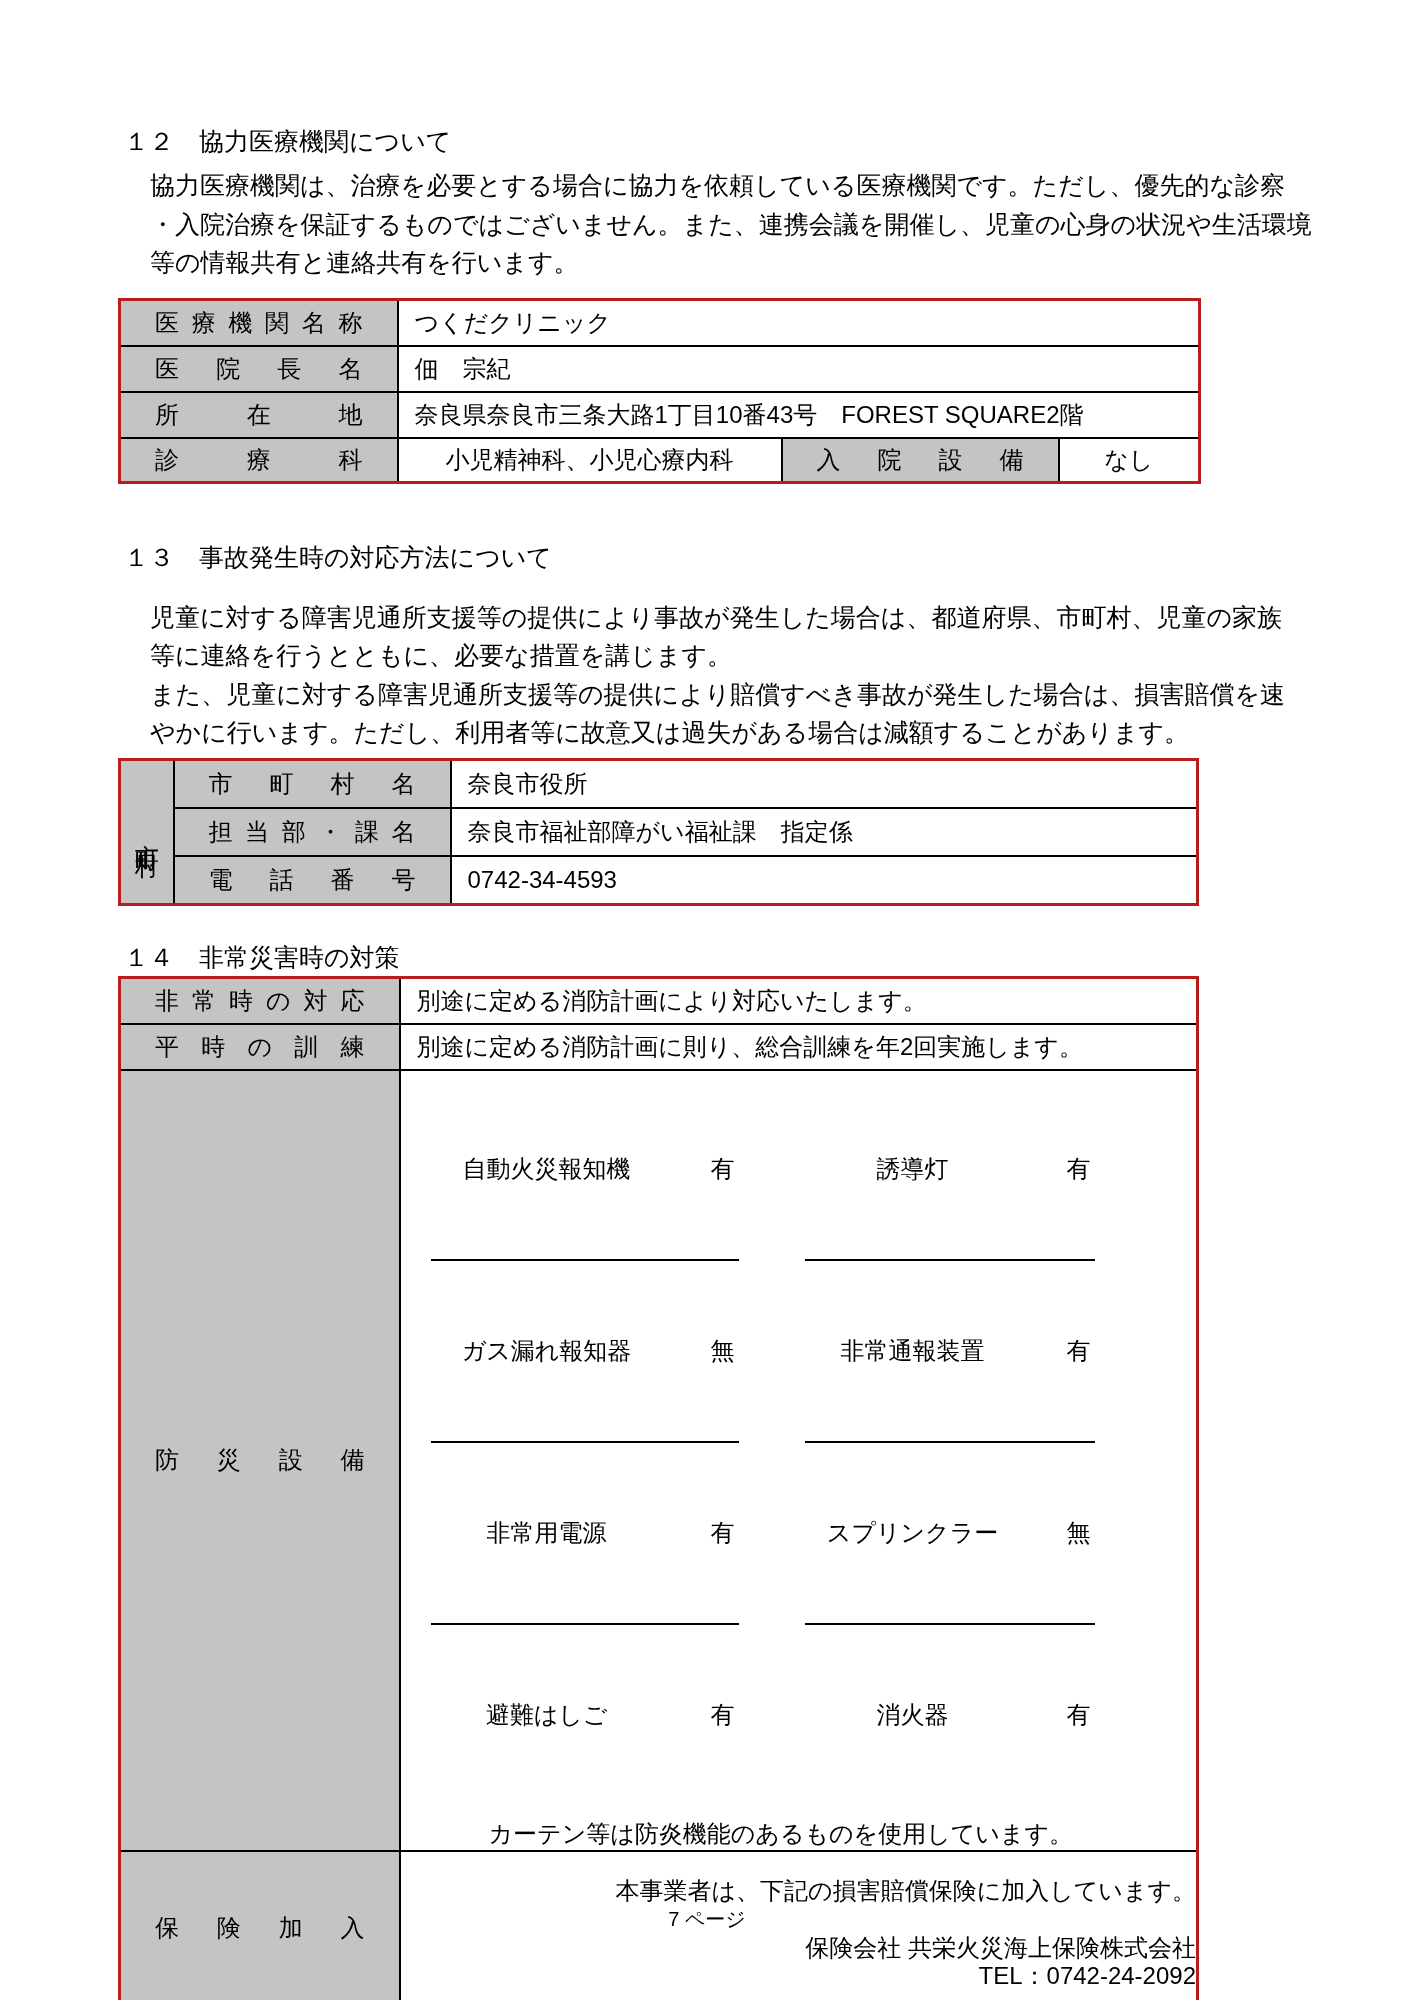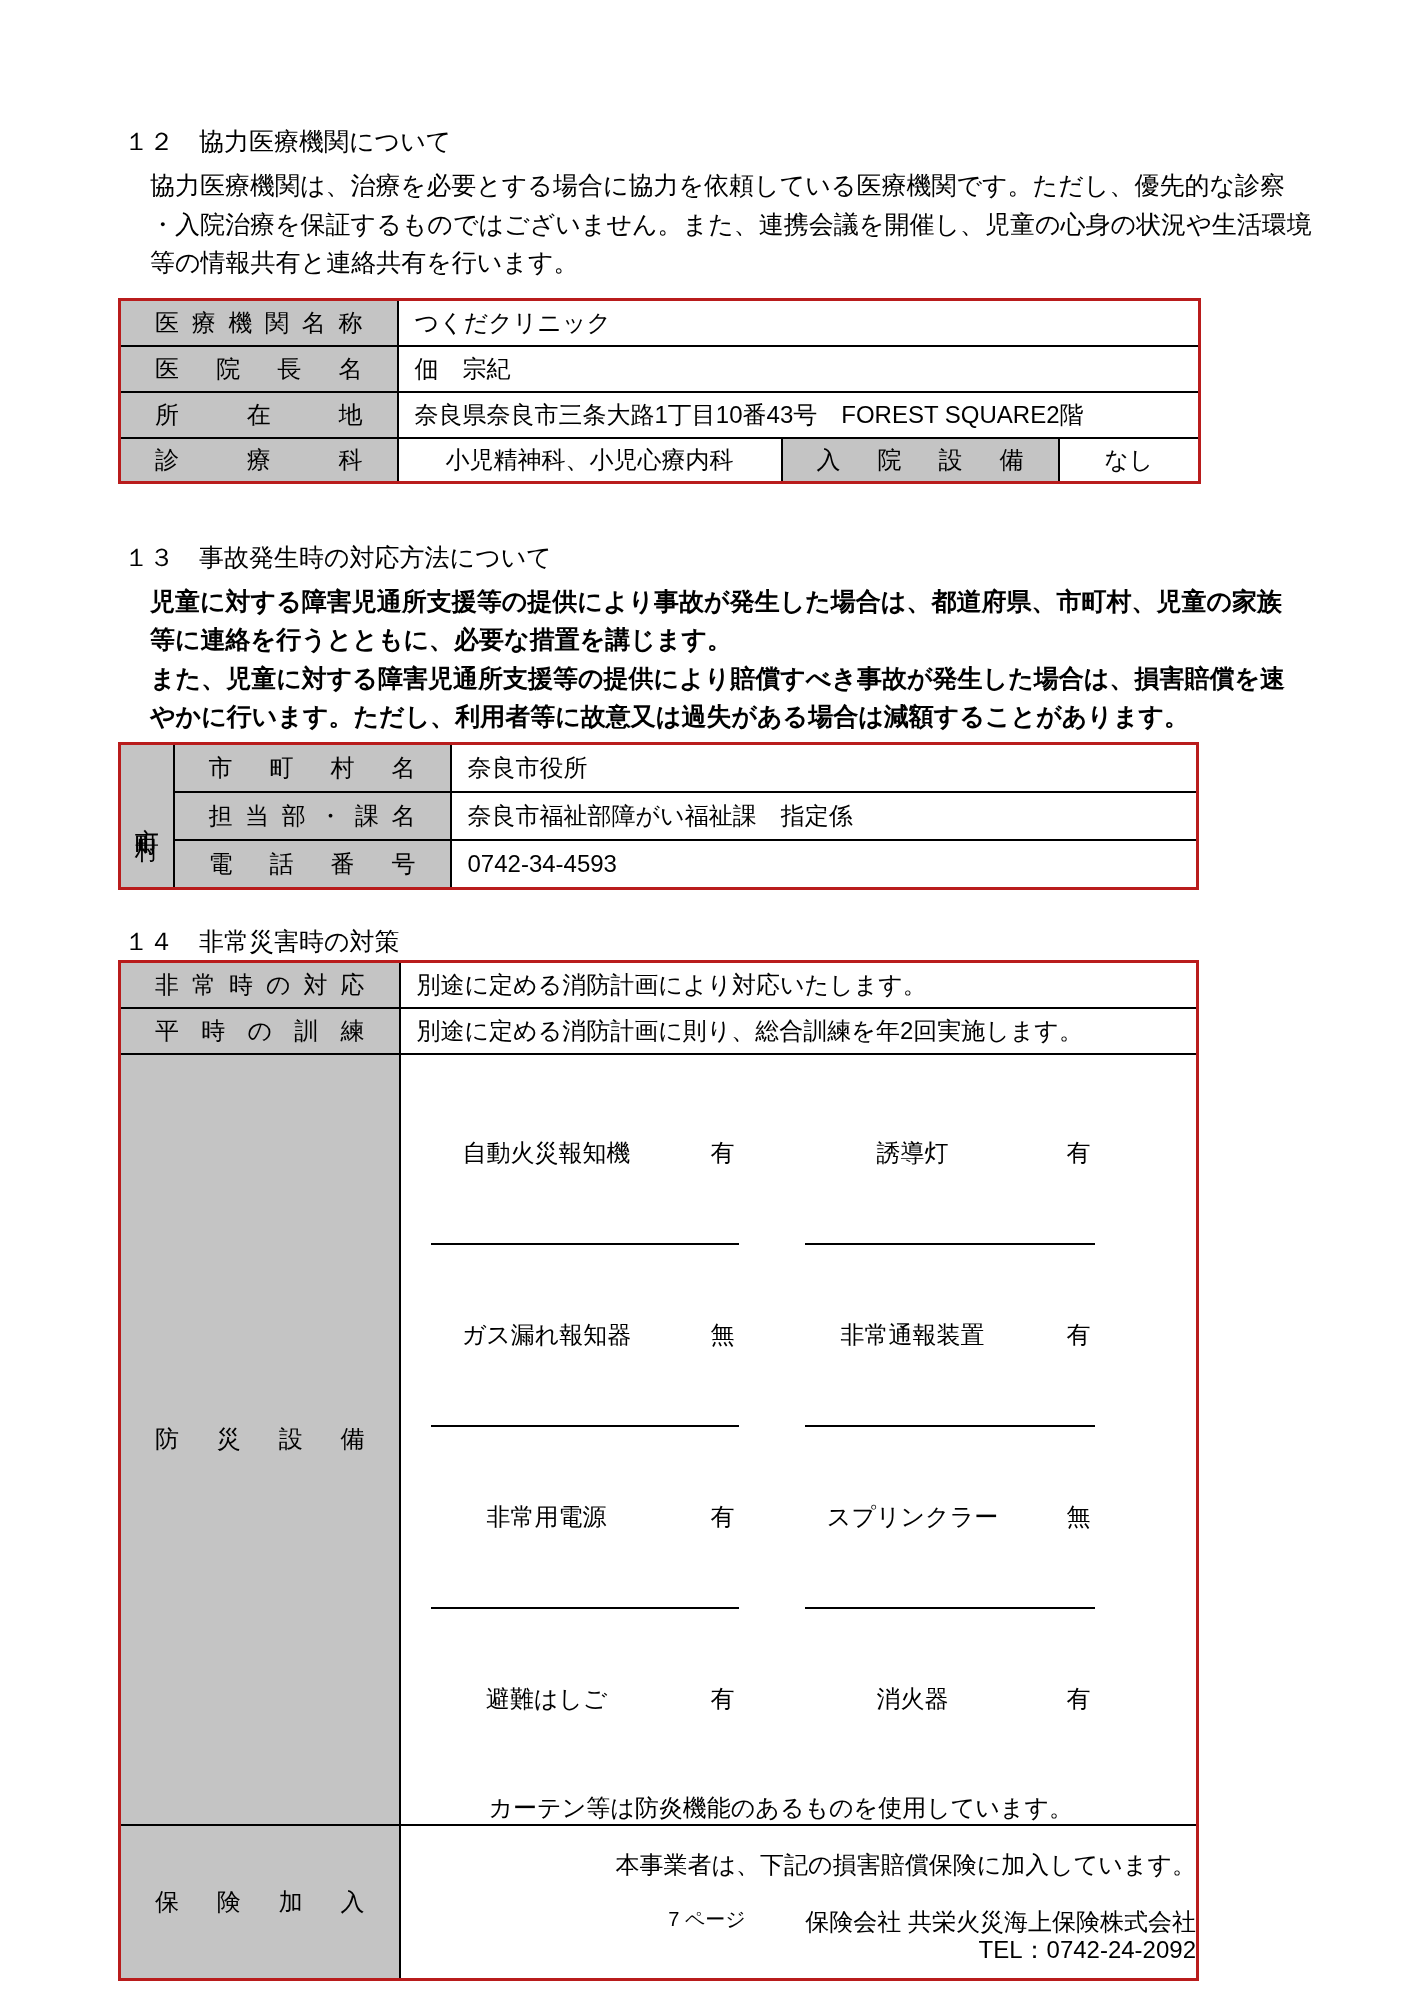--- a/index.html
+++ b/index.html
@@ -28,28 +28,28 @@
   .t3 .r3 td{height:178px;}
   .t3 .r4 td{height:140px;}
 
   td.equip-cell{vertical-align:top;padding:8px 0 0 0;}
   table.equip{border-collapse:collapse;table-layout:fixed;margin-left:30px;}
   table.equip td{border:none;font-size:24px;height:33px;white-space:nowrap;vertical-align:middle;}
   table.equip tr.u td.seg{border-bottom:2px solid #000;}
   table.equip td.nm{text-align:center;}
   table.equip td.vv{text-align:right;padding-right:4px;}
   table.equip td.gap{border:none;}
-  .equip-note{font-size:24px;margin:3px 0 0 88px;white-space:nowrap;}
+  .equip-note{font-size:24px;margin:13px 0 0 88px;white-space:nowrap;}
 
   td.ins-cell{vertical-align:top;padding:12px 0 0 18px;text-align:right;}
   .ins-line{font-size:24px;line-height:28.5px;min-height:28.5px;white-space:nowrap;}
 
   .gap-h13{margin-top:58px;}
   .gap-p12{margin-top:10px;}
-  .gap-p13{margin-top:10px;font-weight:bold;}
+  .gap-p13{margin-top:26px;}
   .gap-h14{margin-top:36px;}
 
   .footer{position:absolute;top:1906px;left:0;width:100%;text-align:center;font-size:20px;}
 </style>
 </head>
 <body>
 
 <div class="content">
 
   <div class="heading">１２　協力医療機関について</div>

